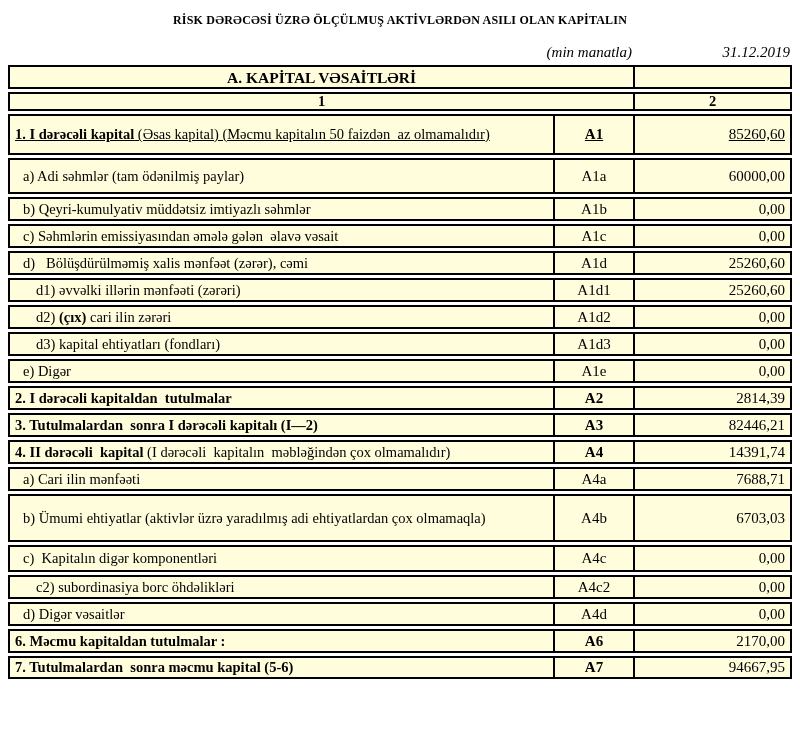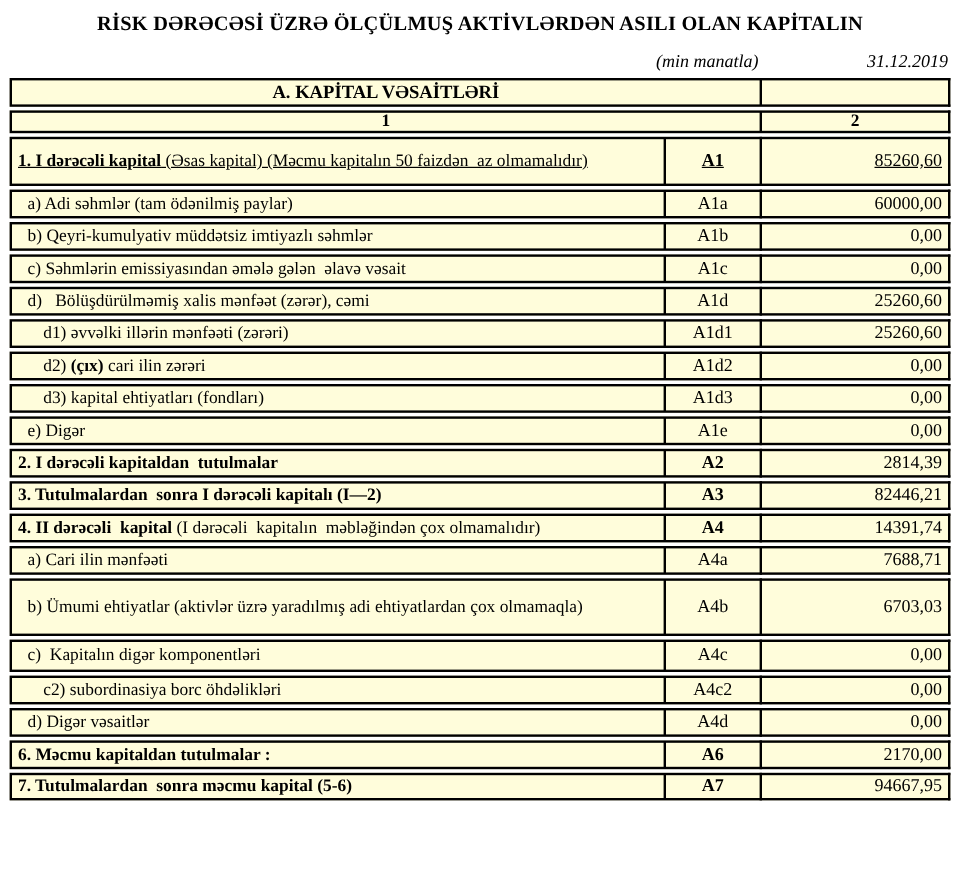--- a/index.html
+++ b/index.html
@@ -11,21 +11,21 @@
   }
   .page {
     width: 800px;
     height: 747px;
     padding: 6px 8px 0 8px;
     overflow: hidden;
   }
   .title {
     text-align: center;
     font-weight: bold;
-    font-size: 17px;
+    font-size: 12px;
     line-height: 24px;
     letter-spacing: 0.2px;
     margin-top: 2px;
   }
   .meta {
     position: relative;
     height: 20px;
     margin-top: 9px;
     font-style: italic;
     font-size: 15px;
@@ -95,21 +95,21 @@
       </tr>
       <tr>
         <td class="colHead" colspan="2">1</td>
         <td class="colHead">2</td>
       </tr>
     <tr style="height: 41px; text-decoration: underline;">
           <td class="label ind0"><span class="b">1. I dərəcəli kapital</span><span> (Əsas kapital) (Məcmu kapitalın 50 faizdən  az olmamalıdır)</span></td>
           <td class="code b">A1</td>
           <td class="value">85260,60</td>
         </tr>
-        <tr style="height: 24px;">
+        <tr style="height: 36px;">
           <td class="label ind1"><span>a) Adi səhmlər (tam ödənilmiş paylar)</span></td>
           <td class="code">A1a</td>
           <td class="value">60000,00</td>
         </tr>
         <tr style="height: 24px;">
           <td class="label ind1"><span>b) Qeyri-kumulyativ müddətsiz imtiyazlı səhmlər</span></td>
           <td class="code">A1b</td>
           <td class="value">0,00</td>
         </tr>
         <tr style="height: 24px;">

